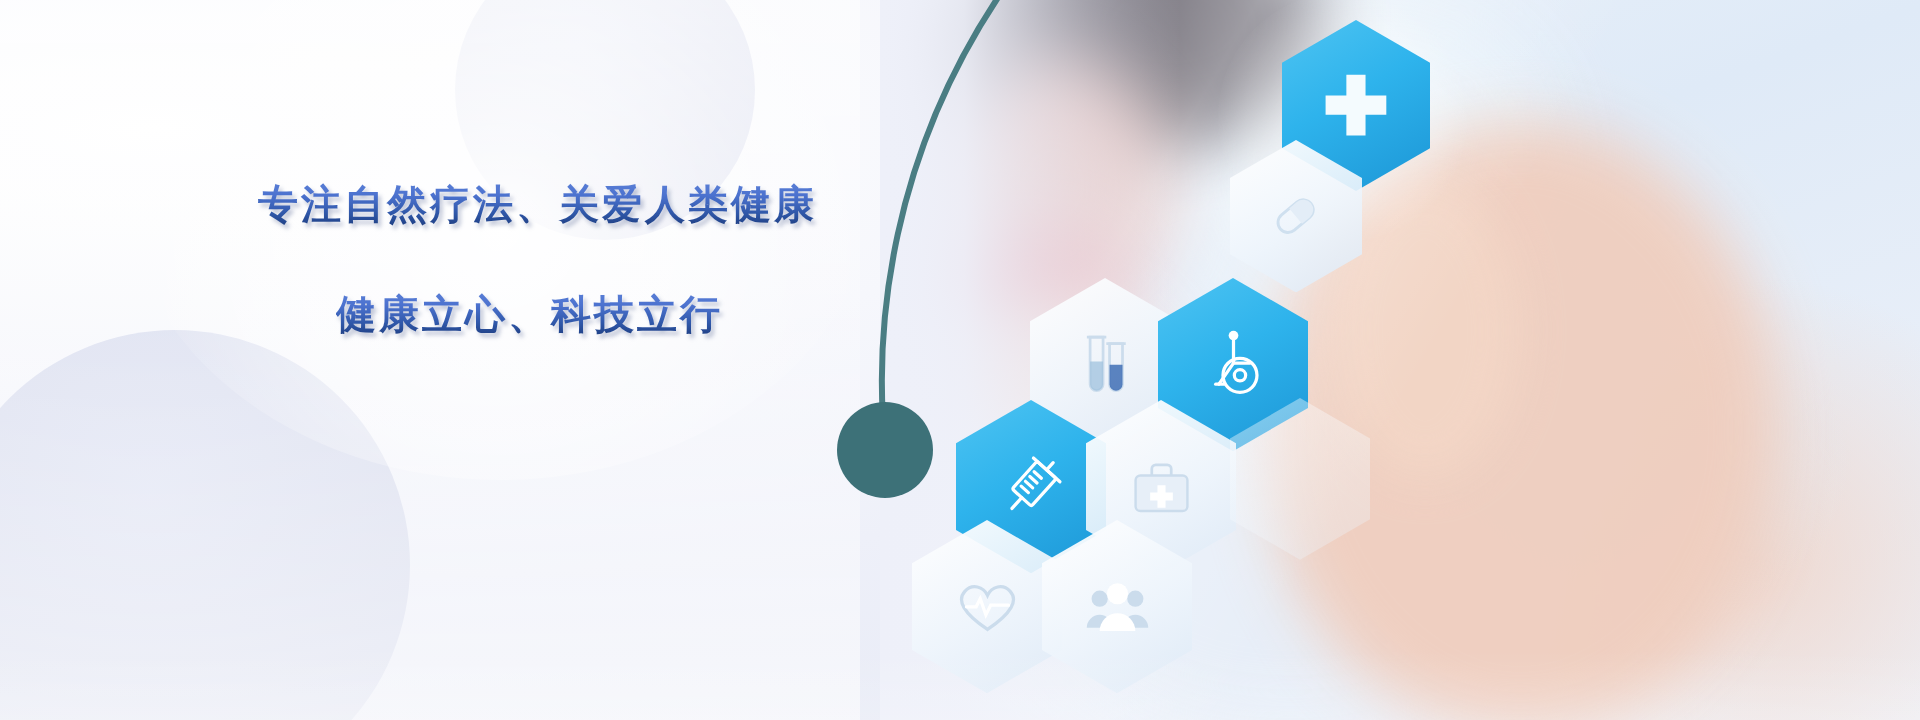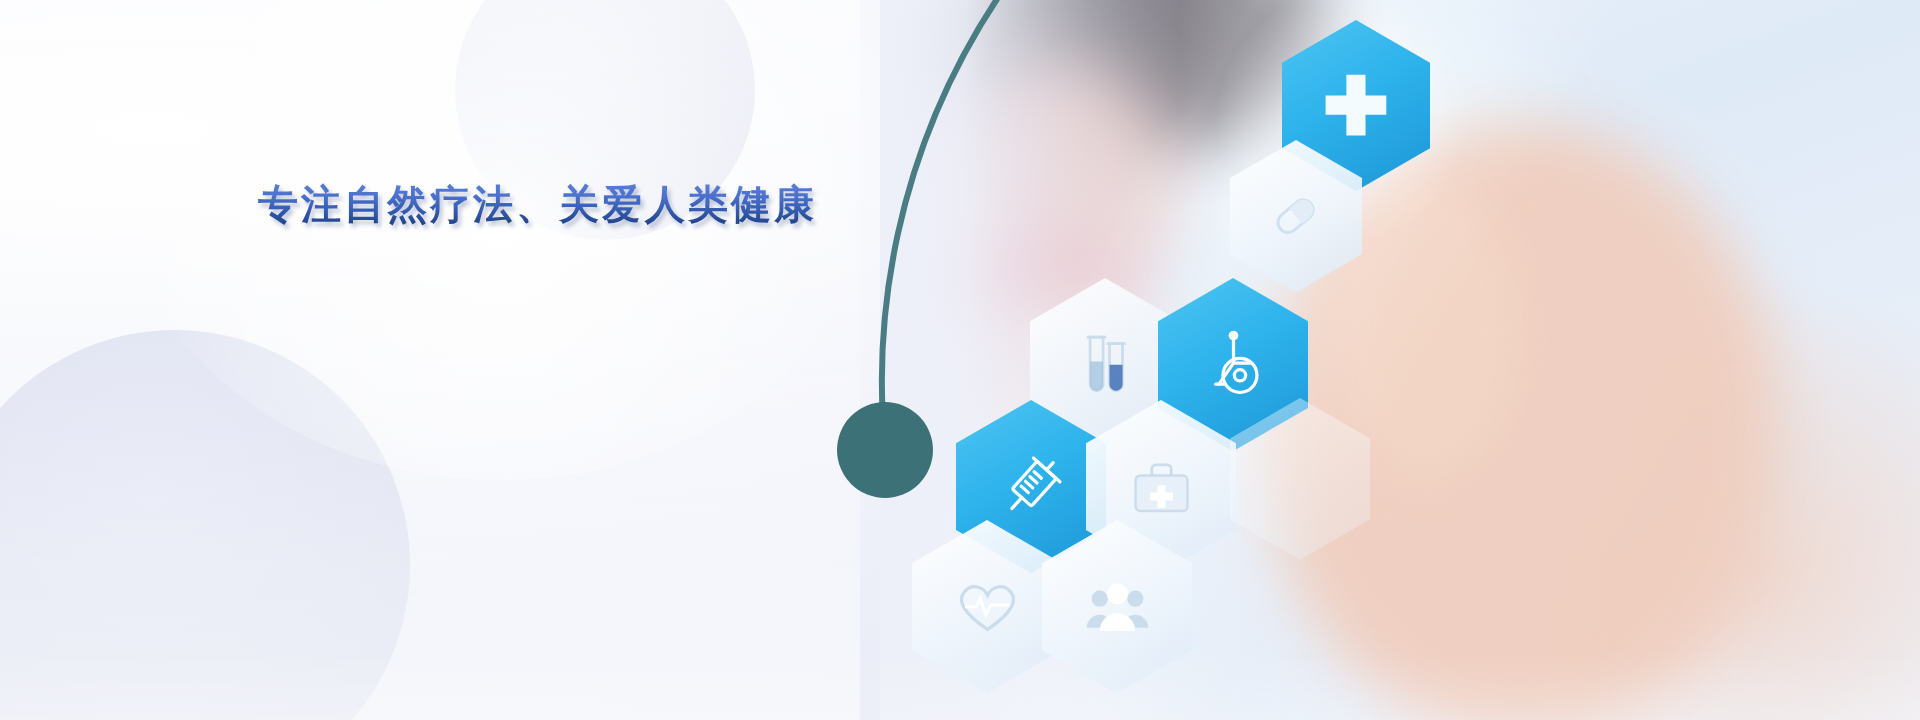--- a/index.html
+++ b/index.html
@@ -230,16 +230,17 @@
       </svg>
     </div>
 
     <div class="hex hex-ghost" style="--w:140px;left:330px;top:398px;">
       <svg viewBox="0 0 100 100"></svg>
     </div>
   </div>
 
   <div id="headline">
     <div class="head-line" id="head-line-1">专注自然疗法、关爱人类健康</div>
+    <div class="head-line" id="head-line-2">健康立心、科技立行</div>
   </div>
 
   <div id="bottom-fade"></div>
 </div>
 
 </body></html>

